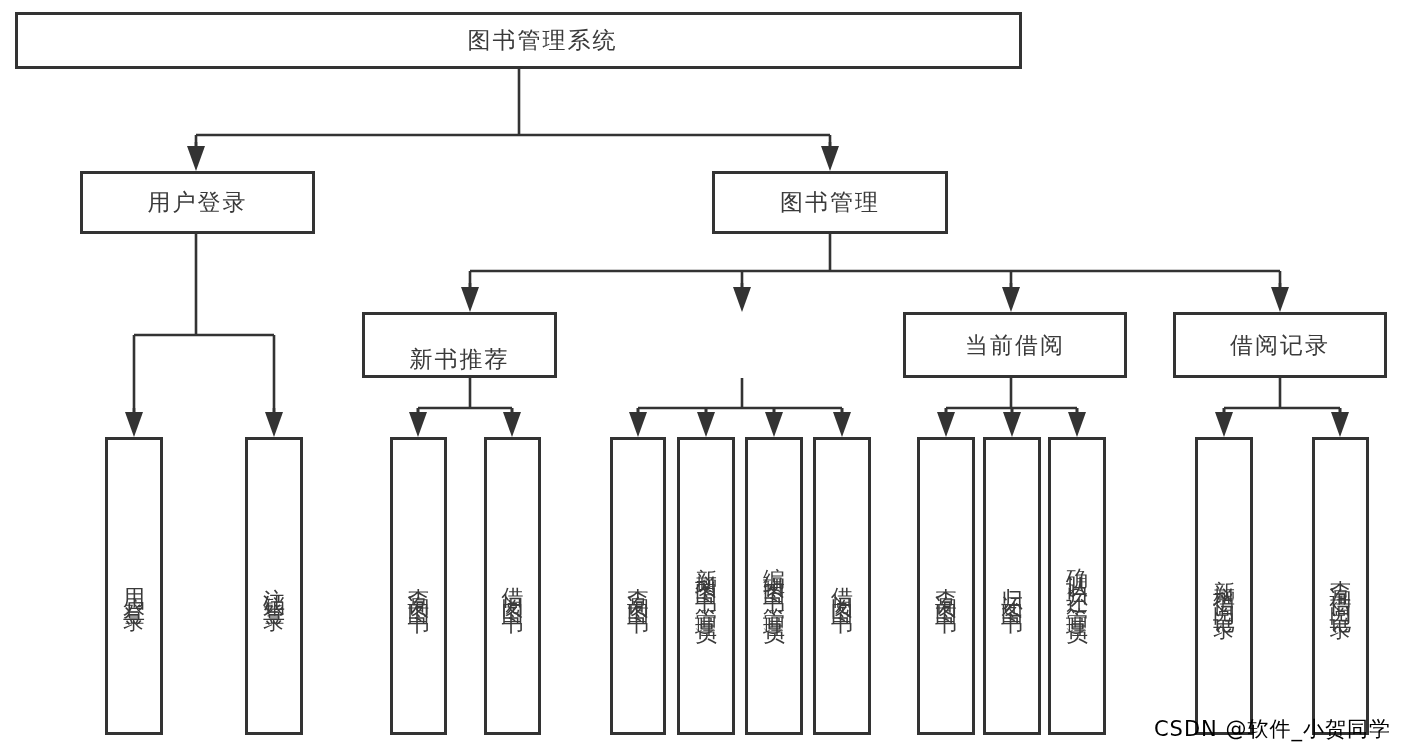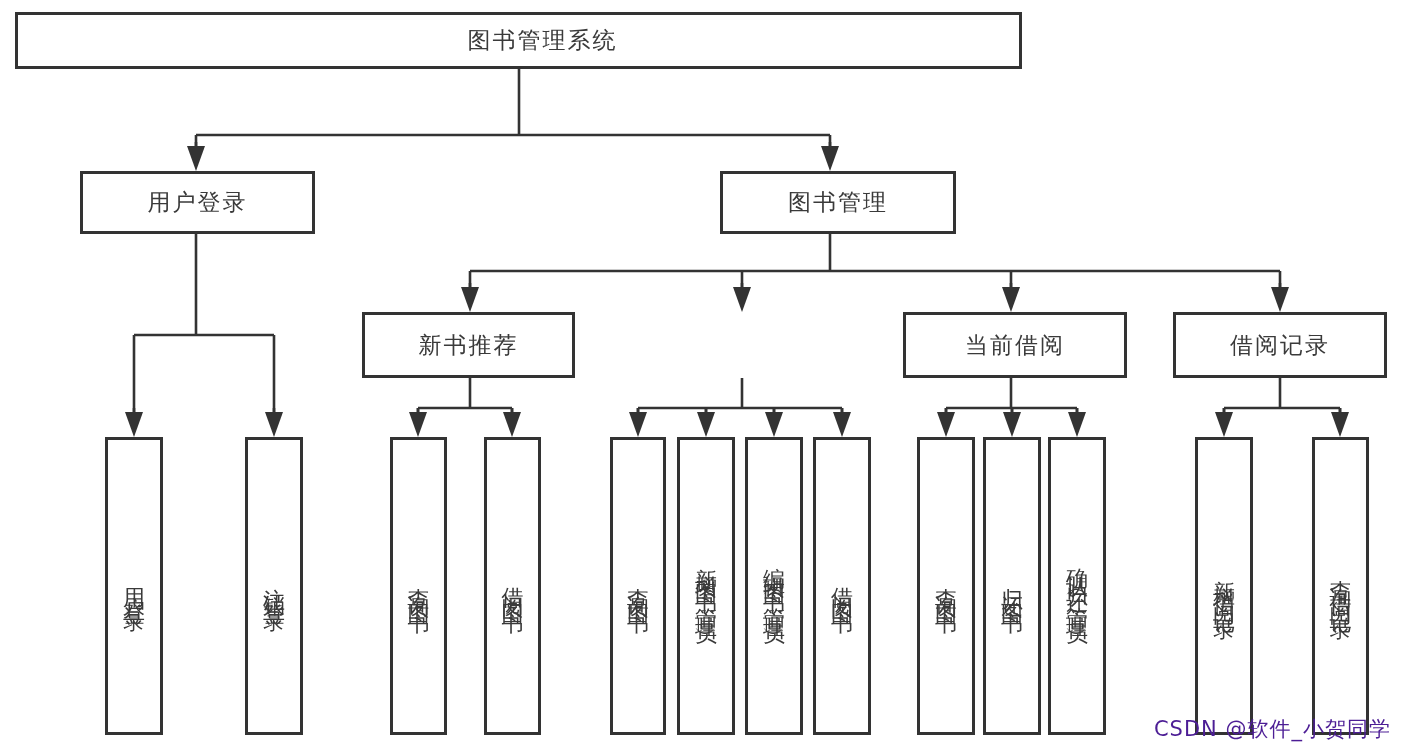--- a/index.html
+++ b/index.html
@@ -35,21 +35,21 @@
     text-orientation:mixed;
     font-size:22px;
     letter-spacing:8px;
     line-height:1;
   }
   .watermark{
     position:absolute;
     right:14px;
     bottom:4px;
     font-size:21px;
-    color:#4c1d95;
+    color:#000000;
     letter-spacing:1px;
     z-index:3;
     white-space:nowrap;
   }
 </style>
 </head>
 <body>
 
 <div class="stage">
 
@@ -127,25 +127,25 @@
       <polygon points="1331,412 1349,412 1340,437" fill="#333333"></polygon>
     </svg>
 
   <div class="box" style="left:15px;top:12px;width:1007px;height:57px;padding-left:48px;">
     <span class="hlabel">图书管理系统</span>
   </div>
 
   <div class="box" style="left:80px;top:171px;width:235px;height:63px;">
     <span class="hlabel">用户登录</span>
   </div>
-  <div class="box" style="left:712px;top:171px;width:236px;height:63px;margin-left:8px;">
+  <div class="box" style="left:712px;top:171px;width:236px;height:63px;">
     <span class="hlabel">图书管理</span>
   </div>
 
-  <div class="box" style="left:362px;top:312px;width:213px;height:66px;">
+  <div class="box" style="left:362px;top:312px;width:195px;height:66px;align-items:flex-end;">
     <span class="hlabel">新书推荐</span>
   </div>
   <div class="box" style="left:903px;top:312px;width:224px;height:66px;">
     <span class="hlabel">当前借阅</span>
   </div>
   <div class="box" style="left:1173px;top:312px;width:214px;height:66px;">
     <span class="hlabel">借阅记录</span>
   </div>
 
   <div class="box" style="left:105px;top:437px;width:58px;height:298px;">

